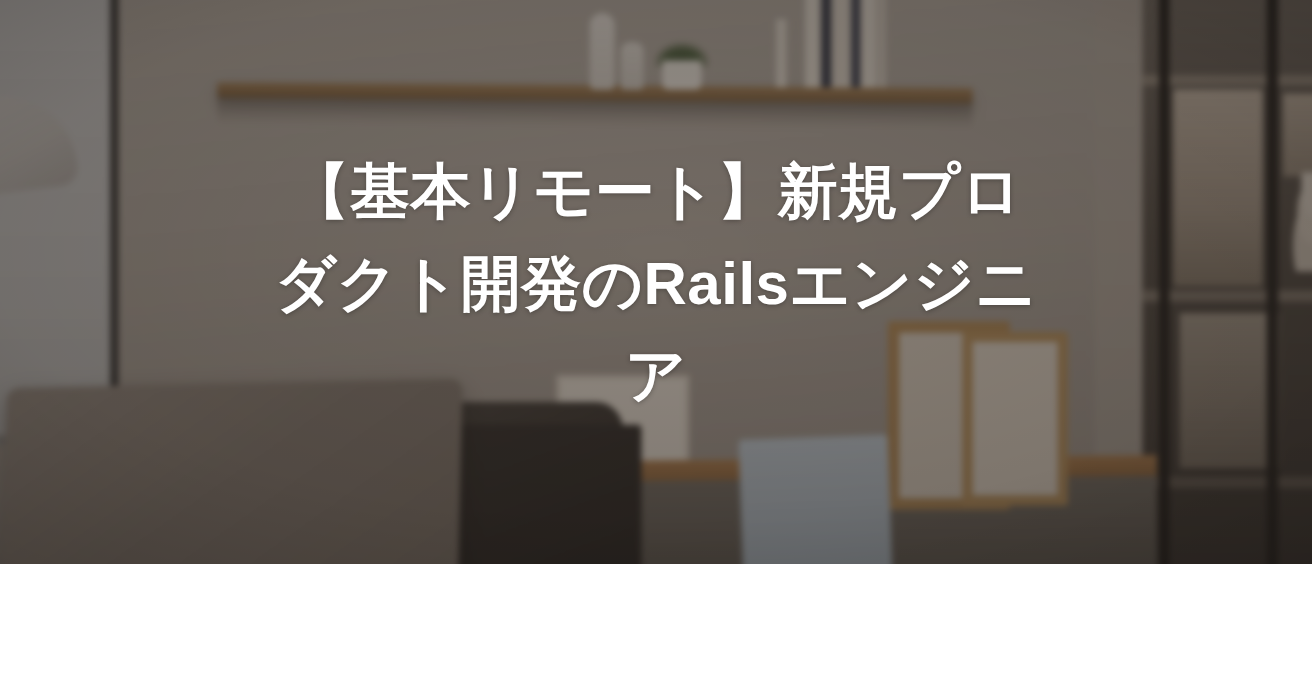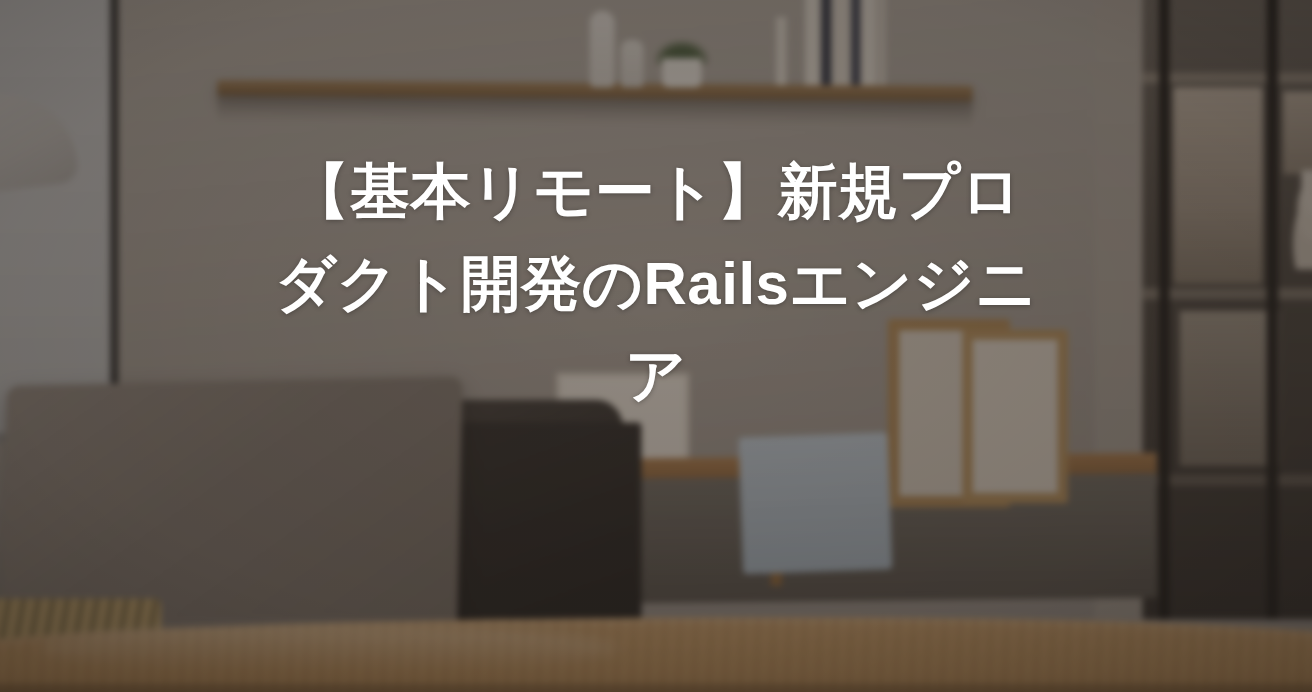--- a/index.html
+++ b/index.html
@@ -8,21 +8,21 @@
     padding: 0;
     background: #ffffff;
   }
   body {
     font-family: "Liberation Sans", "DejaVu Sans", sans-serif;
   }
 
   .banner {
     position: relative;
     width: 1312px;
-    height: 692px;
+    height: 564px;
     overflow: hidden;
     background: #6f6a66;
   }
 
   
   .photo {
     position: absolute;
     inset: 0;
     overflow: hidden;
     filter: blur(3.2px);

